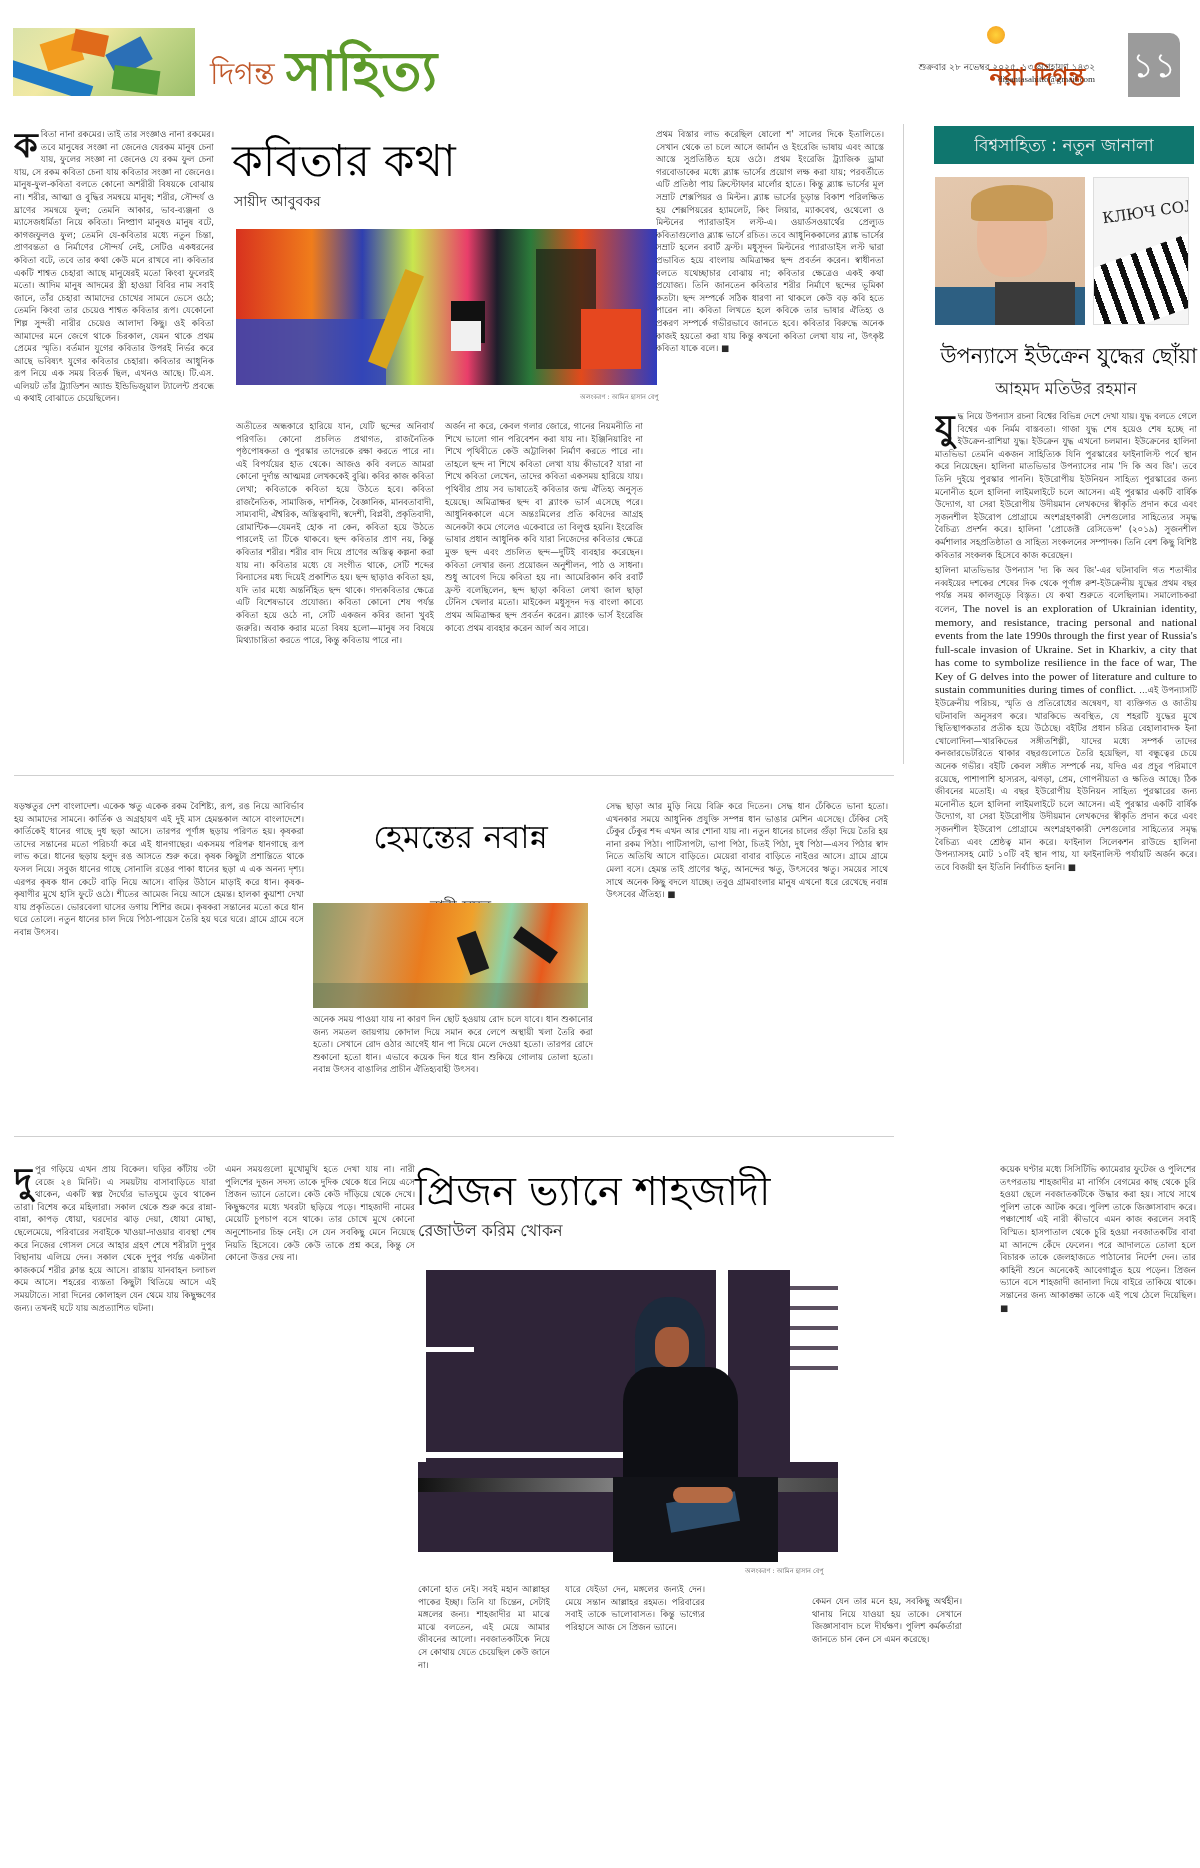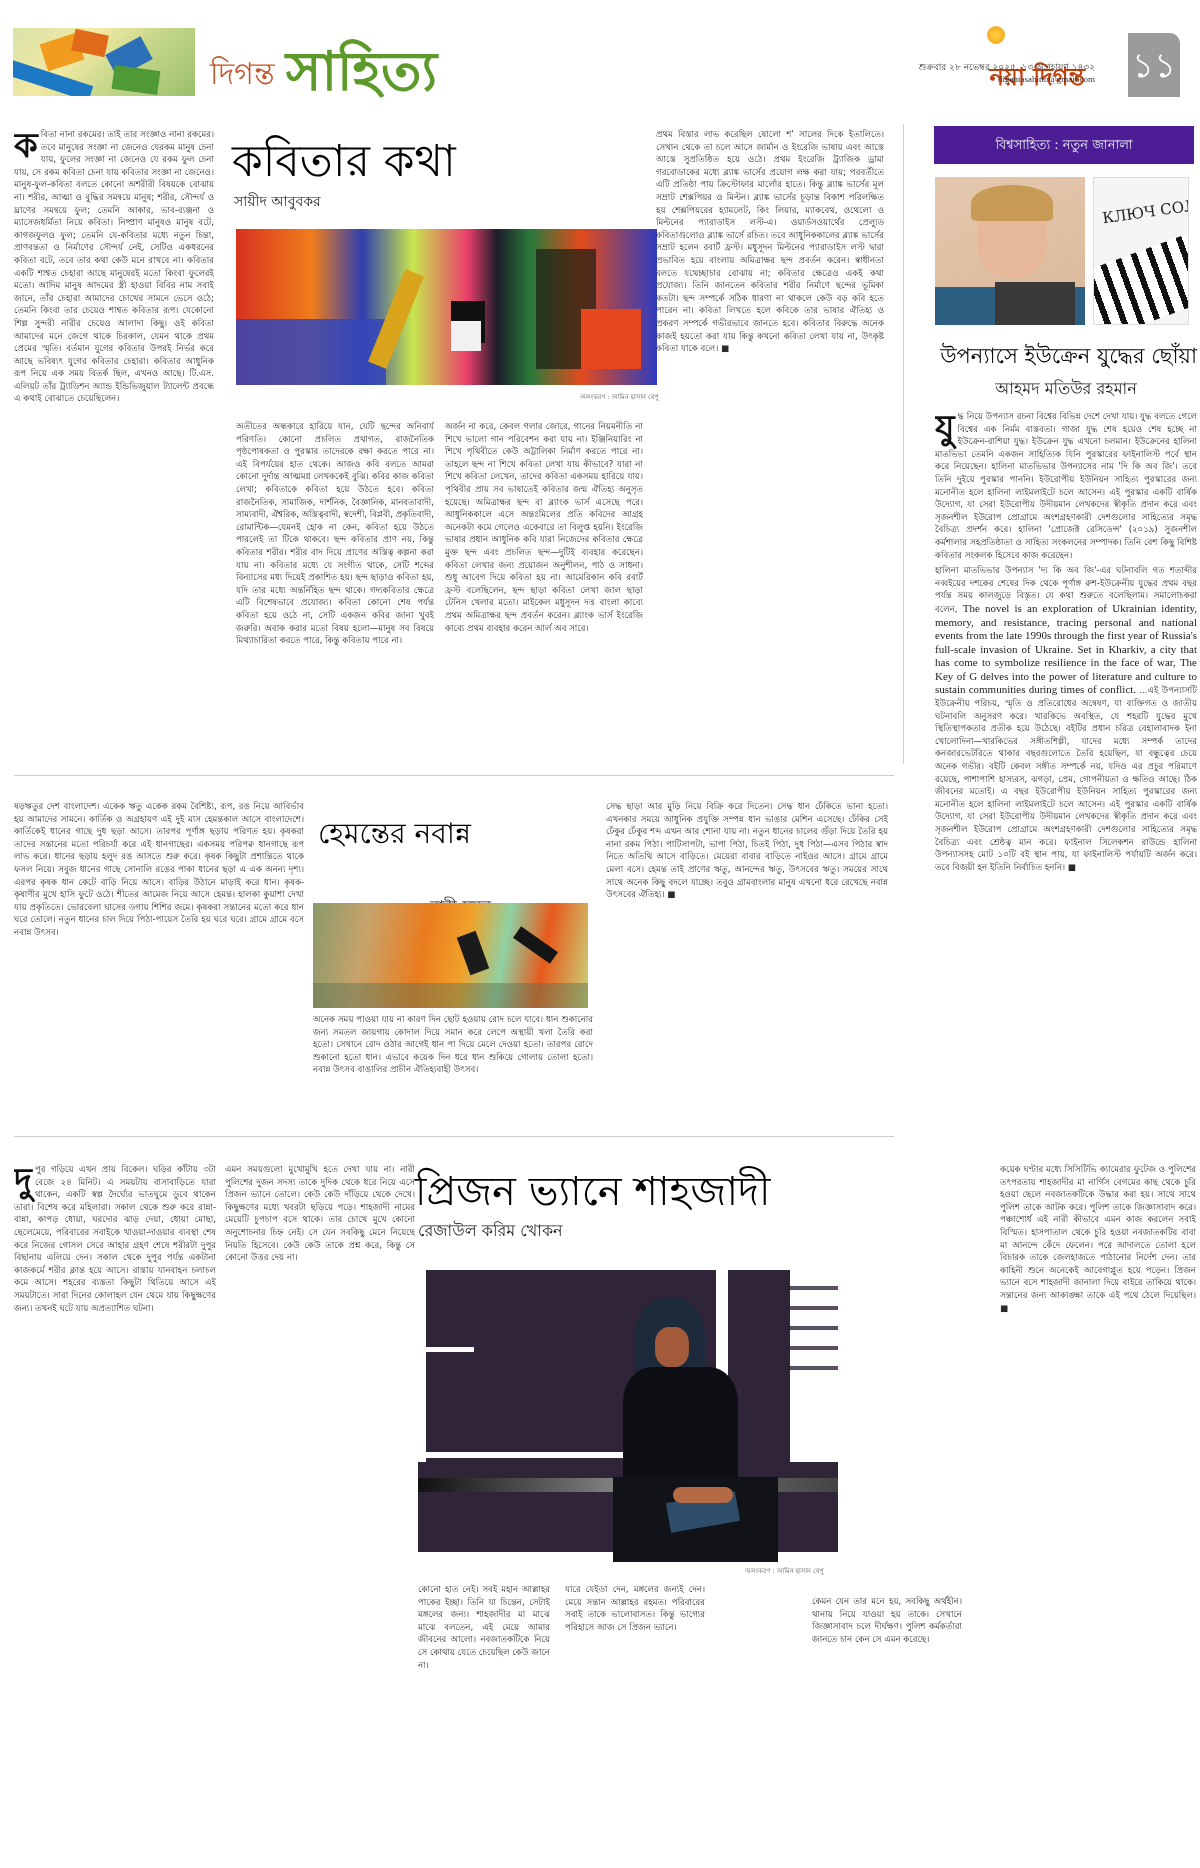--- a/index.html
+++ b/index.html
@@ -61,21 +61,21 @@
 <div class="col" style="left:445px;top:420px;width:198px;height:338px;">
   <span>অর্জন না করে, কেবল গলার জোরে, গানের নিয়মনীতি না শিখে ভালো গান পরিবেশন করা যায় না। ইঞ্জিনিয়ারিং না শিখে পৃথিবীতে কেউ অট্টালিকা নির্মাণ করতে পারে না। তাহলে ছন্দ না শিখে কবিতা লেখা যায় কীভাবে? যারা না শিখে কবিতা লেখেন, তাদের কবিতা একসময় হারিয়ে যায়। পৃথিবীর প্রায় সব ভাষাতেই কবিতার জন্ম ঐতিহ্য অনুসৃত হয়েছে। অমিত্রাক্ষর ছন্দ বা ব্ল্যাংক ভার্স এসেছে পরে। আধুনিককালে এসে অন্তঃমিলের প্রতি কবিদের আগ্রহ অনেকটা কমে গেলেও একেবারে তা বিলুপ্ত হয়নি। ইংরেজি ভাষার প্রধান আধুনিক কবি যারা নিজেদের কবিতার ক্ষেত্রে মুক্ত ছন্দ এবং প্রচলিত ছন্দ—দুটিই ব্যবহার করেছেন। কবিতা লেখার জন্য প্রয়োজন অনুশীলন, পাঠ ও সাধনা। শুধু আবেগ দিয়ে কবিতা হয় না। আমেরিকান কবি রবার্ট ফ্রস্ট বলেছিলেন, ছন্দ ছাড়া কবিতা লেখা জাল ছাড়া টেনিস খেলার মতো। মাইকেল মধুসূদন দত্ত বাংলা কাব্যে প্রথম অমিত্রাক্ষর ছন্দ প্রবর্তন করেন। ব্ল্যাংক ভার্স ইংরেজি কাব্যে প্রথম ব্যবহার করেন আর্ল অব সারে।</span>
 </div>
 <div class="col" style="left:656px;top:128px;width:228px;height:630px;">
   <span>প্রথম বিস্তার লাভ করেছিল ষোলো শ' সালের দিকে ইতালিতে। সেখান থেকে তা চলে আসে জার্মান ও ইংরেজি ভাষায় এবং আস্তে আস্তে সুপ্রতিষ্ঠিত হয়ে ওঠে। প্রথম ইংরেজি ট্র্যাজিক ড্রামা গরবোডাকের মধ্যে ব্ল্যাঙ্ক ভার্সের প্রয়োগ লক্ষ করা যায়; পরবর্তীতে এটি প্রতিষ্ঠা পায় ক্রিস্টোফার মার্লোর হাতে। কিন্তু ব্ল্যাঙ্ক ভার্সের মূল সম্রাট শেক্সপিয়র ও মিল্টন। ব্ল্যাঙ্ক ভার্সের চূড়ান্ত বিকাশ পরিলক্ষিত হয় শেক্সপিয়রের হ্যামলেট, কিং লিয়ার, ম্যাকবেথ, ওথেলো ও মিল্টনের প্যারাডাইস লস্ট-এ। ওয়ার্ডসওয়ার্থের প্রেল্যুড কবিতাগুলোও ব্ল্যাঙ্ক ভার্সে রচিত। তবে আধুনিককালের ব্ল্যাঙ্ক ভার্সের সম্রাট হলেন রবার্ট ফ্রস্ট। মধুসূদন মিল্টনের প্যারাডাইস লস্ট দ্বারা প্রভাবিত হয়ে বাংলায় অমিত্রাক্ষর ছন্দ প্রবর্তন করেন। স্বাধীনতা বলতে যথেচ্ছাচার বোঝায় না; কবিতার ক্ষেত্রেও একই কথা প্রযোজ্য। তিনি জানতেন কবিতার শরীর নির্মাণে ছন্দের ভূমিকা কতটা। ছন্দ সম্পর্কে সঠিক ধারণা না থাকলে কেউ বড় কবি হতে পারেন না। কবিতা লিখতে হলে কবিকে তার ভাষার ঐতিহ্য ও প্রকরণ সম্পর্কে গভীরভাবে জানতে হবে। কবিতার বিরুদ্ধে অনেক কাজই হয়তো করা যায় কিন্তু কখনো কবিতা লেখা যায় না, উৎকৃষ্ট কবিতা যাকে বলে। ■</span>
 </div>
 
 <div class="vr" style="left:903px;top:124px;height:640px;"></div>
 <div class="hr" style="left:14px;top:775px;width:880px;"></div>
 
-<div class="abs" style="left:934px;top:126px;width:260px;height:38px;background:#4c1d95;color:#eee;font-size:13px;line-height:38px;text-align:center;">
+<div class="abs" style="left:934px;top:126px;width:260px;height:38px;background:#0f766e;color:#eee;font-size:17px;line-height:38px;text-align:center;">
   <span>বিশ্বসাহিত্য : নতুন জানালা</span>
 </div>
 <div class="abs" style="left:935px;top:177px;width:150px;height:148px;background:linear-gradient(160deg,#e4c8ae 0%,#d9b89a 100%);overflow:hidden;">
   <div class="abs" style="left:42px;top:18px;width:70px;height:82px;border-radius:45% 45% 40% 40%;background:#e7b89a;"></div>
   <div class="abs" style="left:36px;top:8px;width:82px;height:36px;border-radius:50% 50% 10% 10%;background:#c79a56;"></div>
   <div class="abs" style="left:0;top:110px;width:150px;height:40px;background:#2d5f82;"></div>
   <div class="abs" style="left:60px;top:105px;width:80px;height:45px;background:#3a3a3a;"></div>
 </div>
 <div class="abs" style="left:1093px;top:177px;width:96px;height:148px;background:#f5f5f5;border:1px solid #ddd;overflow:hidden;">
   <div class="abs" style="left:8px;top:24px;font-family:'DejaVu Serif',serif;font-size:15px;color:#222;transform:rotate(-8deg);white-space:nowrap;">КЛЮЧ СОЛЬ</div>
@@ -85,21 +85,21 @@
 <div class="byline" style="left:935px;top:376px;width:262px;text-align:center;font-size:16px;">আহমদ মতিউর রহমান</div>
 <div class="col" style="left:935px;top:410px;width:262px;height:1062px;">
   <span class="dropcap">যু</span>
   <span>দ্ধ নিয়ে উপন্যাস রচনা বিশ্বের বিভিন্ন দেশে দেখা যায়। যুদ্ধ বলতে গেলে বিশ্বের এক নির্মম বাস্তবতা। গাজা যুদ্ধ শেষ হয়েও শেষ হচ্ছে না ইউক্রেন-রাশিয়া যুদ্ধ। ইউক্রেন যুদ্ধ এখনো চলমান। ইউক্রেনের হালিনা মাতভিভা তেমনি একজন সাহিত্যিক যিনি পুরস্কারের ফাইনালিস্ট পর্বে স্থান করে নিয়েছেন। হালিনা মাতভিভার উপন্যাসের নাম 'দি কি অব জি'। তবে তিনি দুইয়ে পুরস্কার পাননি। ইউরোপীয় ইউনিয়ন সাহিত্য পুরস্কারের জন্য মনোনীত হলে হালিনা লাইমলাইটে চলে আসেন। এই পুরস্কার একটি বার্ষিক উদ্যোগ, যা সেরা ইউরোপীয় উদীয়মান লেখকদের স্বীকৃতি প্রদান করে এবং সৃজনশীল ইউরোপ প্রোগ্রামে অংশগ্রহণকারী দেশগুলোর সাহিত্যের সমৃদ্ধ বৈচিত্র্য প্রদর্শন করে। হালিনা 'প্রোজেক্ট রেসিডেন্স' (২০১৯) সুজনশীল কর্মশালার সহপ্রতিষ্ঠাতা ও সাহিত্য সংকলনের সম্পাদক। তিনি বেশ কিছু বিশিষ্ট কবিতার সংকলক হিসেবে কাজ করেছেন।</span>
   <p style="margin-top:3px;"><span>হালিনা মাতভিভার উপন্যাস 'দ্য কি অব জি'-এর ঘটনাবলি গত শতাব্দীর নব্বইয়ের দশকের শেষের দিক থেকে পূর্ণাঙ্গ রুশ-ইউক্রেনীয় যুদ্ধের প্রথম বছর পর্যন্ত সময় কালজুড়ে বিস্তৃত। যে কথা শুরুতে বলেছিলাম। সমালোচকরা বলেন,</span> <span class="en">The novel is an exploration of Ukrainian identity, memory, and resistance, tracing personal and national events from the late 1990s through the first year of Russia's full-scale invasion of Ukraine. Set in Kharkiv, a city that has come to symbolize resilience in the face of war, The Key of G delves into the power of literature and culture to sustain communities during times of conflict.</span> <span>...এই উপন্যাসটি ইউক্রেনীয় পরিচয়, স্মৃতি ও প্রতিরোধের অন্বেষণ, যা ব্যক্তিগত ও জাতীয় ঘটনাবলি অনুসরণ করে। খারকিভে অবস্থিত, যে শহরটি যুদ্ধের মুখে স্থিতিস্থাপকতার প্রতীক হয়ে উঠেছে। বইটির প্রধান চরিত্র বেহালাবাদক ইনা খোলোদিনা—খারকিভের সঙ্গীতশিল্পী, যাদের মধ্যে সম্পর্ক তাদের কনজারভেটরিতে থাকার বছরগুলোতে তৈরি হয়েছিল, যা বন্ধুত্বের চেয়ে অনেক গভীর। বইটি কেবল সঙ্গীত সম্পর্কে নয়, যদিও এর প্রচুর পরিমাণে রয়েছে, পাশাপাশি হাস্যরস, ঝগড়া, প্রেম, গোপনীয়তা ও ক্ষতিও আছে। ঠিক জীবনের মতোই। এ বছর ইউরোপীয় ইউনিয়ন সাহিত্য পুরস্কারের জন্য মনোনীত হলে হালিনা লাইমলাইটে চলে আসেন। এই পুরস্কার একটি বার্ষিক উদ্যোগ, যা সেরা ইউরোপীয় উদীয়মান লেখকদের স্বীকৃতি প্রদান করে এবং সৃজনশীল ইউরোপ প্রোগ্রামে অংশগ্রহণকারী দেশগুলোর সাহিত্যের সমৃদ্ধ বৈচিত্র্য এবং শ্রেষ্ঠত্ব মান করে। ফাইনাল সিলেকশন রাউন্ডে হালিনা উপন্যাসসহ মোট ১০টি বই স্থান পায়, যা ফাইনালিস্ট পর্যায়টি অর্জন করে। তবে বিজয়ী হন ইতিনি নির্বাচিত হননি। ■</span></p>
 </div>
 
 <div class="col" style="left:14px;top:800px;width:290px;height:322px;">
   <span>ষড়ঋতুর দেশ বাংলাদেশ। একেক ঋতু একেক রকম বৈশিষ্ট্য, রূপ, রঙ নিয়ে আবির্ভাব হয় আমাদের সামনে। কার্তিক ও অগ্রহায়ণ এই দুই মাস হেমন্তকাল আসে বাংলাদেশে। কার্তিকেই ধানের গাছে দুধ ছড়া আসে। তারপর পূর্ণাঙ্গ ছড়ায় পরিণত হয়। কৃষকরা তাদের সন্তানের মতো পরিচর্যা করে এই ধানগাছের। একসময় পরিপক্ব ধানগাছে রূপ লাভ করে। ধানের ছড়ায় হলুদ রঙ আসতে শুরু করে। কৃষক কিছুটা প্রশান্তিতে থাকে ফসল নিয়ে। সবুজ ধানের গাছে সোনালি রঙের পাকা ধানের ছড়া এ এক অনন্য দৃশ্য। এরপর কৃষক ধান কেটে বাড়ি নিয়ে আসে। বাড়ির উঠানে মাড়াই করে ধান। কৃষক-কৃষাণীর মুখে হাসি ফুটে ওঠে। শীতের আমেজ নিয়ে আসে হেমন্ত। হালকা কুয়াশা দেখা যায় প্রকৃতিতে। ভোরবেলা ঘাসের ডগায় শিশির জমে। কৃষকরা সন্তানের মতো করে ধান ঘরে তোলে। নতুন ধানের চাল দিয়ে পিঠা-পায়েস তৈরি হয় ঘরে ঘরে। গ্রামে গ্রামে বসে নবান্ন উৎসব।</span>
 </div>
-<div class="headline" style="left:318px;top:812px;width:285px;font-size:28px;">হেমন্তের নবান্ন</div>
+<div class="headline" style="left:318px;top:812px;width:285px;text-align:center;font-size:32px;">হেমন্তের নবান্ন</div>
 <div class="byline" style="left:318px;top:866px;width:285px;text-align:center;font-size:16px;margin-top:28px;">বারী সুমন</div>
 <div class="abs" style="left:313px;top:903px;width:275px;height:105px;overflow:hidden;background:linear-gradient(100deg,#8a9a6a 0%,#c8a36a 20%,#ea7c1e 40%,#f0a12b 55%,#8fd1a3 68%,#e85a1c 82%,#c9d37a 100%);">
   <div class="abs" style="left:150px;top:30px;width:20px;height:40px;background:#1b1b1b;transform:rotate(-20deg);"></div>
   <div class="abs" style="left:200px;top:35px;width:45px;height:14px;background:#151515;transform:rotate(35deg);"></div>
   <div class="abs" style="left:0;top:80px;width:275px;height:25px;background:rgba(90,110,80,.45);"></div>
 </div>
 <div class="col" style="left:313px;top:1013px;width:280px;height:110px;">
   <span>অনেক সময় পাওয়া যায় না কারণ দিন ছোট হওয়ায় রোদ চলে যাবে। ধান শুকানোর জন্য সমতল জায়গায় কোদাল দিয়ে সমান করে লেপে অস্থায়ী খলা তৈরি করা হতো। সেখানে রোদ ওঠার আগেই ধান পা দিয়ে মেলে দেওয়া হতো। তারপর রোদে শুকানো হতো ধান। এভাবে কয়েক দিন ধরে ধান শুকিয়ে গোলায় তোলা হতো। নবান্ন উৎসব বাঙালির প্রাচীন ঐতিহ্যবাহী উৎসব।</span>
 </div>
 <div class="col" style="left:606px;top:800px;width:282px;height:322px;">

